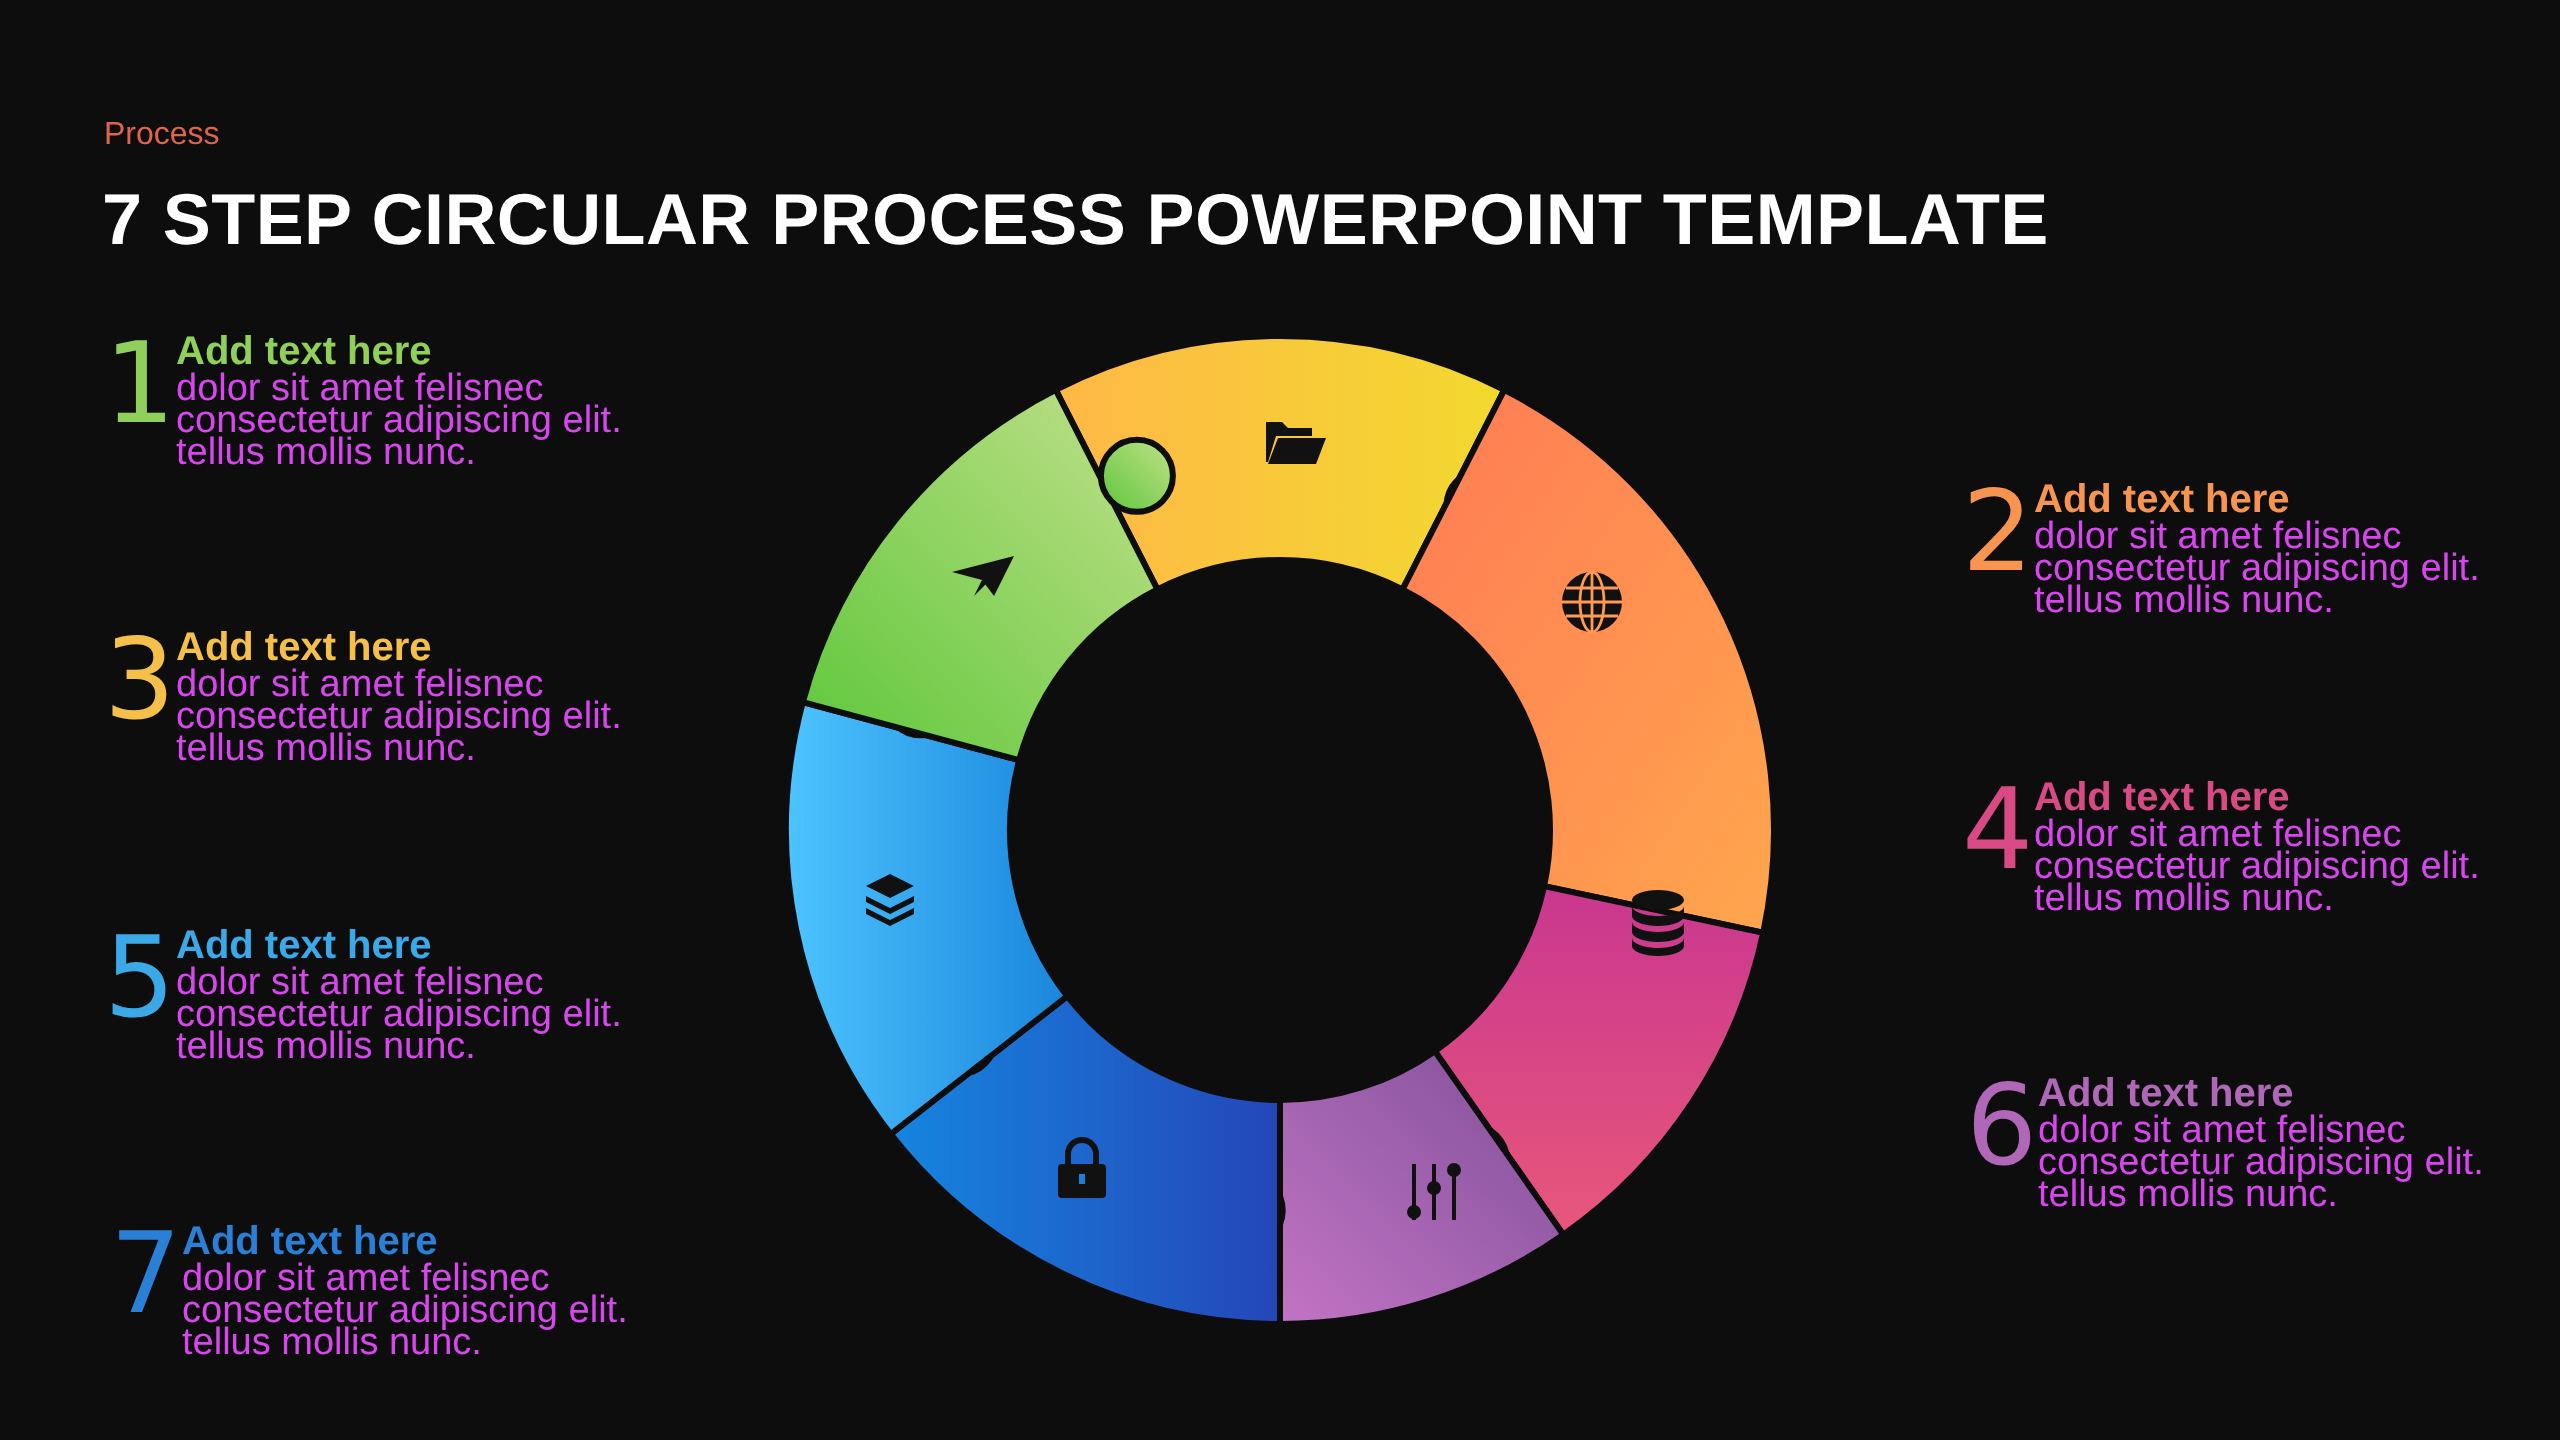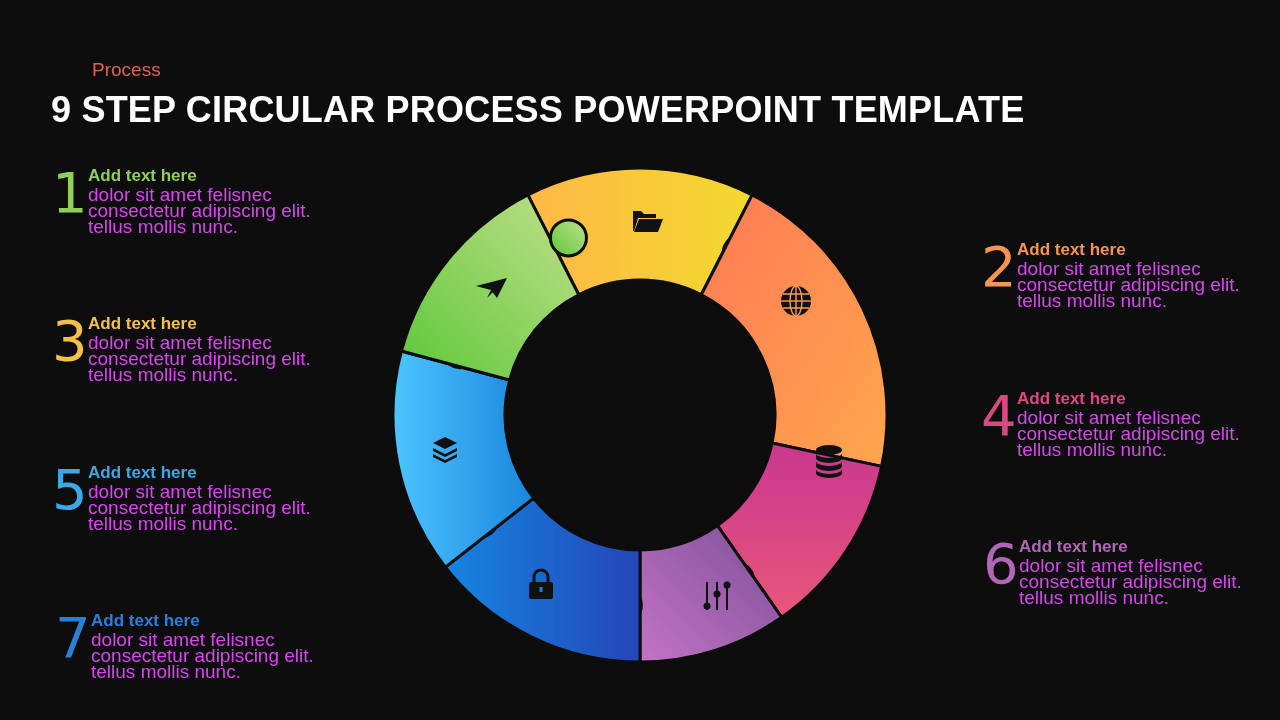--- a/index.html
+++ b/index.html
@@ -1,32 +1,32 @@
 <!DOCTYPE html>
 <html><head>
 <meta charset="utf-8">
 <style>
   html,body{margin:0;padding:0;}
   body{width:1280px;height:720px;background:#0d0d0e;position:relative;overflow:hidden;font-family:"Liberation Sans",sans-serif;}
-  .subtitle{position:absolute;left:52px;top:59px;font-size:19px;color:#e0644b;margin-left:40px;}
+  .subtitle{position:absolute;left:52px;top:59px;font-size:16px;color:#e0644b;}
   .title{position:absolute;left:51px;top:89px;font-size:36px;font-weight:bold;color:#fff;letter-spacing:0.2px;}
   .step{position:absolute;width:300px;height:60px;}
   .step .num{position:absolute;left:0;top:-2px;font-size:56px;line-height:56px;font-family:"DejaVu Sans",sans-serif;font-weight:normal;}
-  .step .head{position:absolute;left:36px;top:0;font-size:17px;font-weight:bold;line-height:18px;}
+  .step .head{position:absolute;left:36px;top:0;font-size:20px;font-weight:bold;line-height:18px;}
   .step .body{position:absolute;left:36px;top:20px;font-size:19px;line-height:16px;color:#d946ef;width:260px;}
   svg.ring{position:absolute;left:0;top:0;}
   .center{position:absolute;left:520px;top:378px;width:240px;text-align:center;}
   .center .ch{font-size:16px;font-weight:bold;color:#fff;}
   .center .cb{font-size:13px;line-height:16.5px;color:#d9d9d9;margin-top:6px;}
 </style>
 </head>
 <body>
 
 <div class="subtitle">Process</div>
-<div class="title">9 STEP CIRCULAR PROCESS POWERPOINT TEMPLATE</div>
+<div class="title">7 STEP CIRCULAR PROCESS POWERPOINT TEMPLATE</div>
 
 <div class="step" style="left:52px;top:167px;">
   <div class="num" style="color:#8fcf5a;">1</div>
   <div class="head" style="color:#8fcf5a;">Add text here</div>
   <div class="body">dolor sit amet felisnec consectetur adipiscing elit. tellus mollis nunc.</div>
 </div>
 
 <div class="step" style="left:52px;top:315px;">
   <div class="num" style="color:#f5c04a;">3</div>
   <div class="head" style="color:#f5c04a;">Add text here</div>

